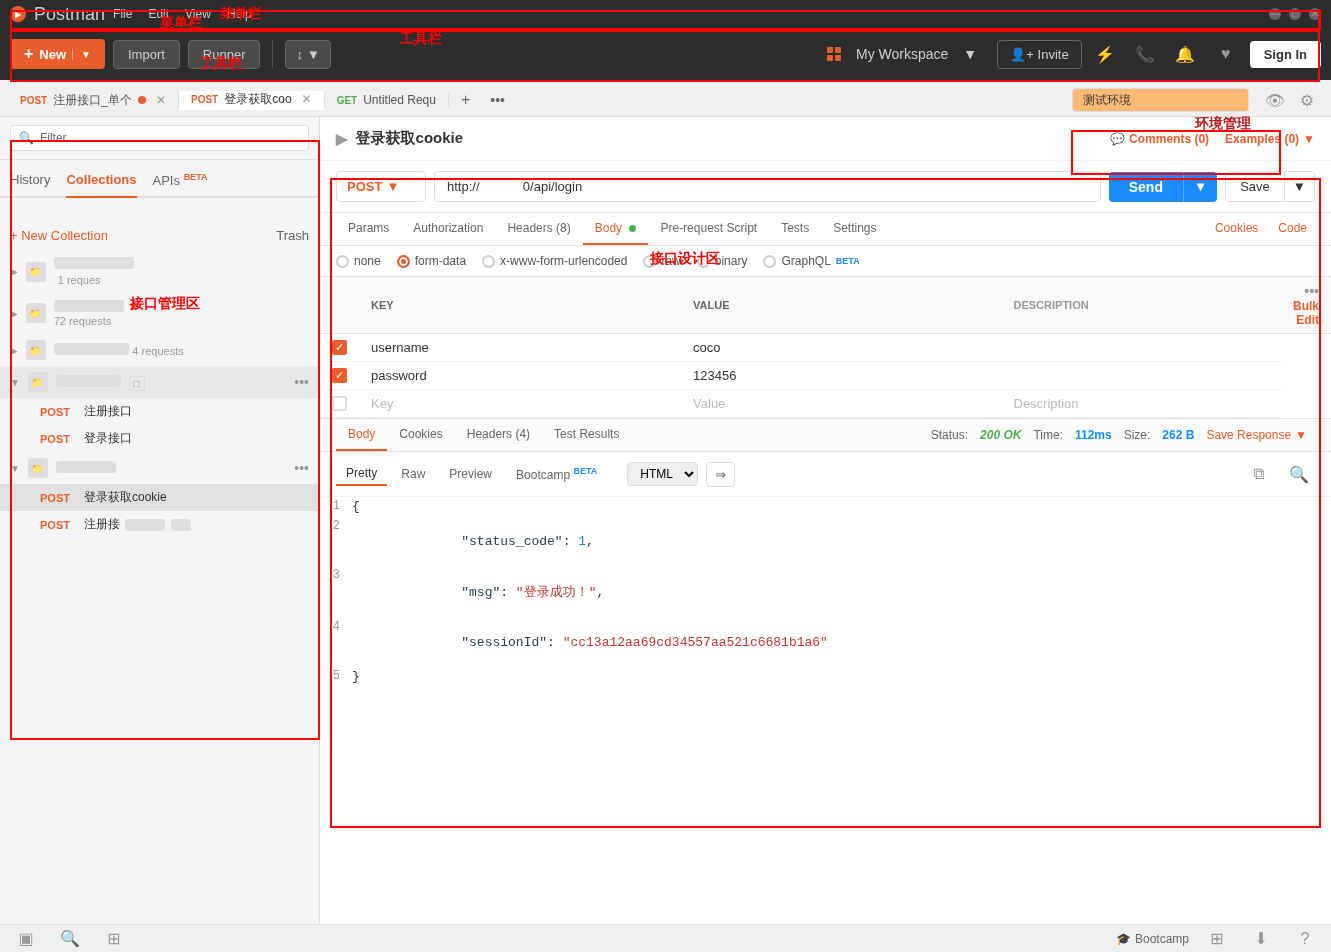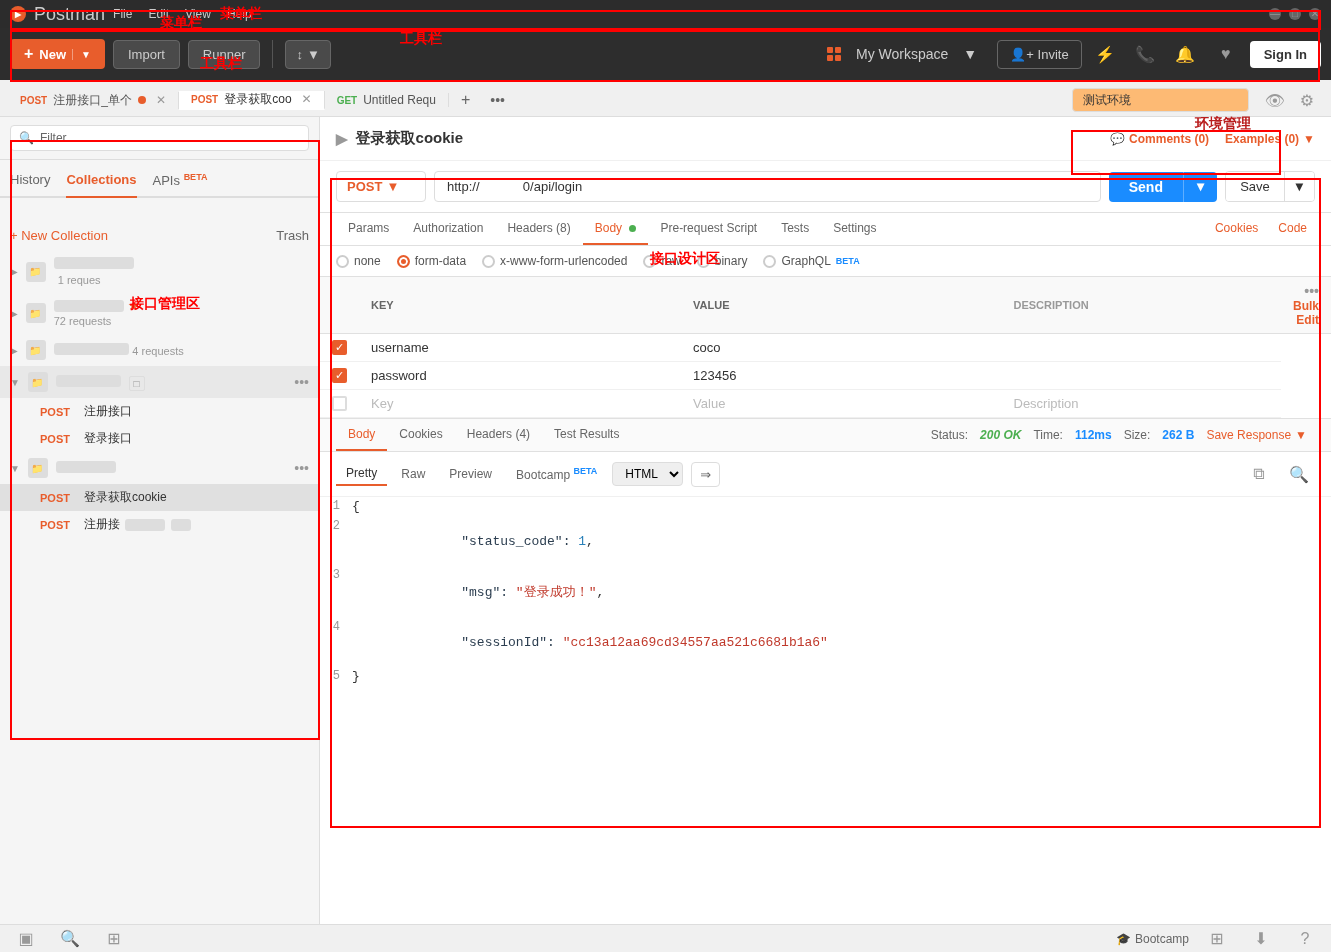--- a/index.html
+++ b/index.html
@@ -118,21 +118,21 @@
     .status-ok { color: #4caf50; font-weight: 600; font-style: italic; }
     .time-val { color: #1a8cff; font-weight: 600; }
     .size-val { color: #1a8cff; font-weight: 600; }
     .save-response-btn { color: #e85d2c; font-size: 12px; cursor: pointer; display: flex; align-items: center; gap: 4px; }
 
     
     .view-tabs { display: flex; align-items: center; padding: 6px 16px; gap: 4px; border-bottom: 1px solid #f0f0f0; }
     .view-tab { padding: 4px 10px; font-size: 12px; color: #666; cursor: pointer; border-radius: 3px; text-align: center; }
     .view-tab.active { color: #333; font-weight: 500; border-bottom: 2px solid #e85d2c; border-radius: 0; }
     .view-tab-beta { font-size: 9px; color: #1a8cff; font-weight: bold; vertical-align: super; }
-    .format-select { padding: 3px 8px; border: 1px solid #ddd; border-radius: 4px; font-size: 12px; margin-left: 1px; }
+    .format-select { padding: 3px 8px; border: 1px solid #ddd; border-radius: 4px; font-size: 12px; margin-left: 16px; }
     .wrap-btn { padding: 4px 8px; background: white; border: 1px solid #ddd; border-radius: 4px; font-size: 13px; cursor: pointer; color: #666; margin-left: 4px; }
     .view-right { margin-left: auto; display: flex; gap: 8px; }
 
     
     .response-body { flex: 1; padding: 0; font-family: 'Courier New', monospace; font-size: 13px; overflow: auto; background: white; }
     .code-line { display: flex; min-height: 20px; padding: 0; }
     .line-num { width: 32px; color: #999; font-size: 12px; text-align: right; padding-right: 12px; padding-left: 8px; padding-top: 2px; user-select: none; flex-shrink: 0; }
     .line-content { flex: 1; padding: 2px 0; color: #333; white-space: pre; }
 
     

